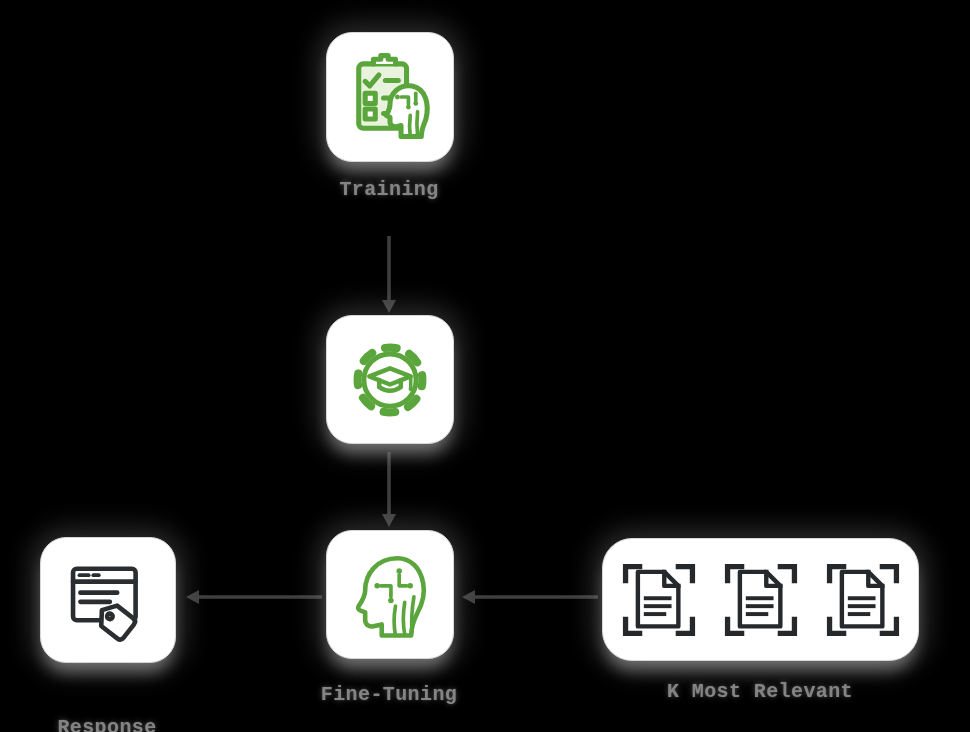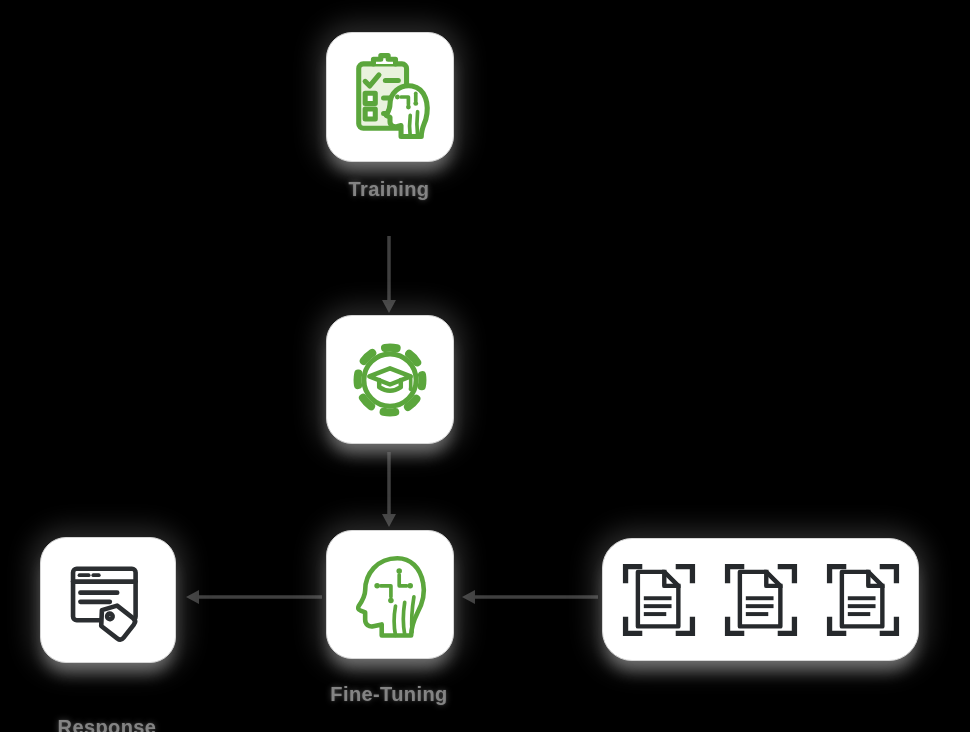--- a/index.html
+++ b/index.html
@@ -11,20 +11,21 @@
     position:absolute;background:#ffffff;border:1px solid #d6d6d6;border-radius:26px;
     display:flex;align-items:center;justify-content:center;
     box-shadow:0 0 26px 9px rgba(150,150,150,0.28),
                0 13px 16px -4px rgba(120,120,120,0.85);
   }
   .node svg{display:block;}
   .label{
     position:absolute;color:#848484;font-size:20px;font-weight:700;letter-spacing:.4px;
     text-align:center;white-space:nowrap;transform:translateX(-50%);
     text-shadow:0 0 6px rgba(255,255,255,0.28),0 0 2px rgba(255,255,255,0.18);
+    font-family:Liberation Mono, monospace;
   }
   .arrows{position:absolute;left:0;top:0;}
   
   #n-training{left:326px;top:32px;width:126px;height:128px;}
   #n-learning{left:326px;top:315px;width:126px;height:127px;}
   #n-model{left:326px;top:530px;width:126px;height:127px;}
   #n-response{left:40px;top:537px;width:134px;height:124px;}
   #n-docs{left:602px;top:538px;width:315px;height:121px;border-radius:30px;}
   #l-training{left:389px;top:178px;}
   #l-model{left:389px;top:683px;}
@@ -181,14 +182,15 @@
           </g>
           <g stroke-width="4.5">
             <line x1="35" y1="48" x2="62" y2="48"></line>
             <line x1="35" y1="57" x2="62" y2="57"></line>
             <line x1="35" y1="66" x2="56" y2="66"></line>
           </g>
         </g>
       </svg>
     </div>
   </div>
+  <div class="label" id="l-docs">K Most Relevant</div>
 
 </div>
 
 </body></html>

